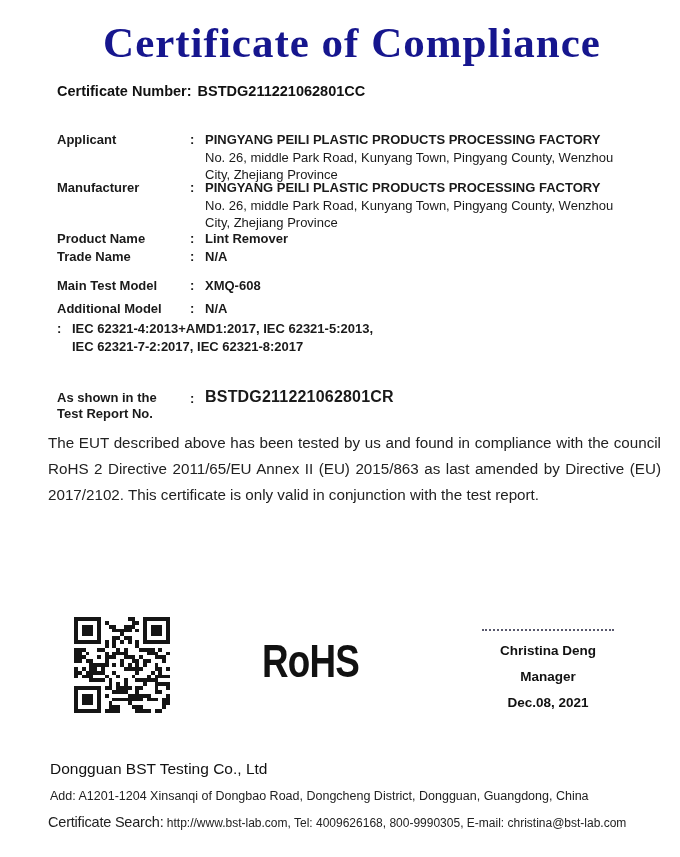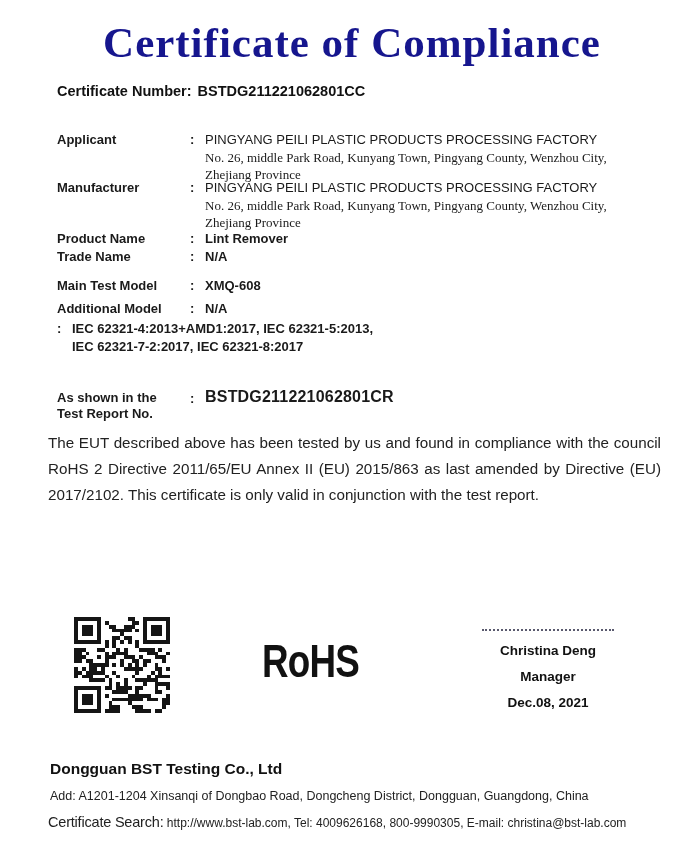--- a/index.html
+++ b/index.html
@@ -24,22 +24,22 @@
     font-size:14.5px;font-weight:bold;color:#111;
   }
   .certnum .sp{display:inline-block;width:6px;}
   .row{
     position:absolute;left:57px;display:flex;width:612px;
     font-size:13px;line-height:17.5px;
   }
   .lab{width:133px;font-weight:bold;flex:none;}
   .colon{width:15px;font-weight:bold;flex:none;}
   .val{flex:1;}
-  .valmain{font-weight:normal;white-space:nowrap;}
-  .valaddr{width:424px;font-weight:normal;font-family:Liberation Serif, serif;}
+  .valmain{font-weight:bold;white-space:nowrap;}
+  .valaddr{width:424px;font-weight:normal;}
   .vbold{font-weight:bold;}
   .std-line{font-weight:bold;}
   .row.report .lab{line-height:15.5px;}
   .row.report .val{font-weight:bold;font-size:16px;line-height:16px;margin-top:-1px;letter-spacing:0.2px;}
   .statement{
     position:absolute;left:48px;top:430px;width:613px;
     font-size:15.2px;line-height:26px;text-align:justify;color:#222;
   }
   .qr{
     position:absolute;left:74px;top:617px;width:96px;height:96px;
@@ -52,21 +52,21 @@
     white-space:nowrap;
   }
   .sig{
     position:absolute;left:482px;top:629px;width:132px;
     text-align:center;
   }
   .sig-line{border-top:2px dotted #5a5a6e;height:0;margin-bottom:7px;}
   .sig div.txt{font-size:13.5px;font-weight:bold;line-height:26px;color:#111;}
   .f-company{
     position:absolute;left:50px;top:760px;
-    font-size:15.5px;font-weight:bold;color:#111;
+    font-size:15.5px;font-weight:normal;color:#111;
   }
   .f-address{
     position:absolute;left:50px;top:789px;
     font-size:12.5px;color:#222;
   }
   .f-search{
     position:absolute;left:48px;top:814px;
     font-size:12px;color:#222;white-space:nowrap;
   }
   .f-search .slabel{font-size:14.5px;letter-spacing:-0.2px;}

